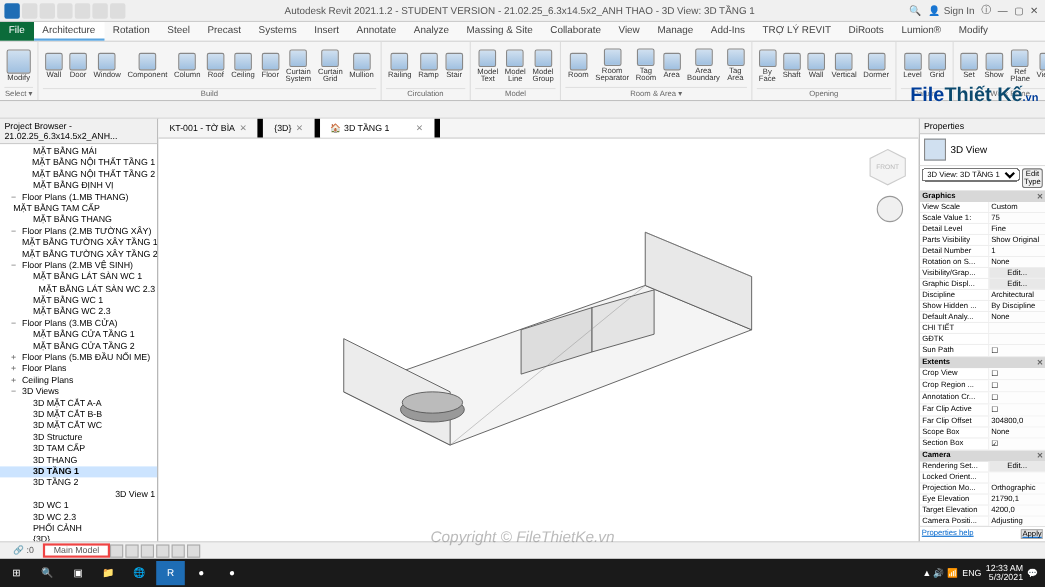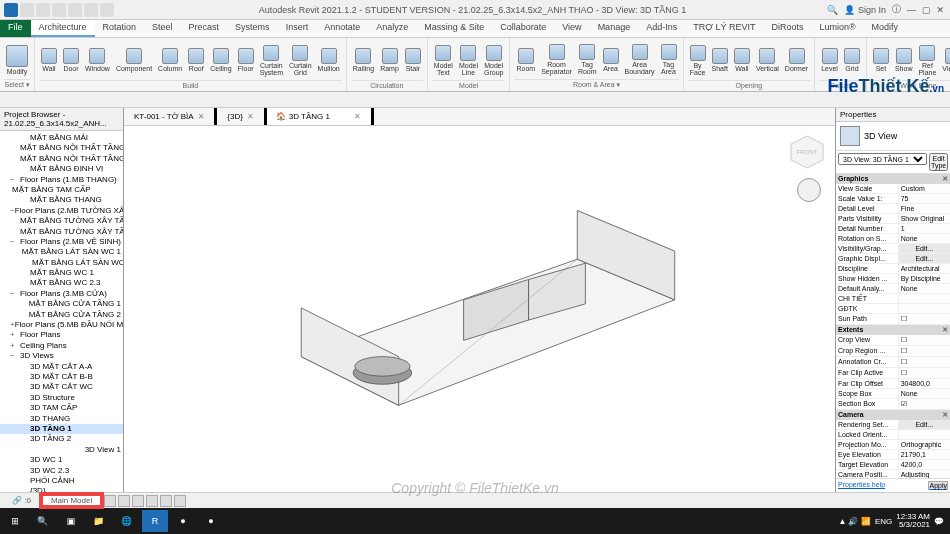--- a/index.html
+++ b/index.html
@@ -16,29 +16,29 @@
 .ribbon { height:54px; background:#f5f5f5; display:flex; border-bottom:1px solid #bbb; }
 .panel { border-right:1px solid #ddd; padding:2px 4px; display:flex; flex-direction:column; }
 .panel-body { flex:1; display:flex; gap:2px; align-items:center; }
 .rb { display:flex; flex-direction:column; align-items:center; gap:1px; cursor:pointer; padding:1px 2px; }
 .rb .ico { width:16px; height:16px; background:linear-gradient(#d0e0f0,#a0c0e0); border:1px solid #888; border-radius:2px; }
 .rb .ico.big { width:22px; height:22px; }
 .rb span { font-size:7px; color:#333; text-align:center; line-height:1; }
 .panel-title { font-size:7px; text-align:center; color:#666; border-top:1px solid #e0e0e0; padding-top:1px; }
 .optbar { height:16px; background:#f0f0f0; border-bottom:1px solid #ccc; display:flex; align-items:center; padding:0 4px; font-size:8px; }
 .content { display:flex; height:calc(534px - 20px - 18px - 54px - 16px - 16px - 26px); }
-.browser { width:124px; background:#fff; border-right:1px solid #999; overflow:hidden; }
+.browser { width:144px; background:#fff; border-right:1px solid #999; overflow:hidden; }
 .browser-head { background:#f0f0f0; border-bottom:1px solid #ccc; padding:2px 4px; font-size:8px; }
 .tree { font-size:8px; line-height:1.3; padding:2px 0; }
 .tree-item { display:flex; align-items:center; padding:0 2px; white-space:nowrap; cursor:pointer; }
 .tree-item.sel { background:#cce4ff; font-weight:bold; }
 .exp { width:10px; display:inline-block; color:#666; }
 .canvas { flex:1; background:#fff; position:relative; }
 .doc-tabs { height:18px; background:#f5f5f5; border-bottom:1px solid #ccc; display:flex; }
-.dtab { padding:2px 10px; font-size:8px; border-right:3px solid #000000; cursor:pointer; display:flex; gap:4px; align-items:center; }
+.dtab { padding:2px 10px; font-size:8px; border-right:5px solid #000000; cursor:pointer; display:flex; gap:4px; align-items:center; }
 .dtab.active { background:#fff;gap:24px; }
 .dtab .x { color:#888; }
 .view { position:absolute; top:18px; left:0; right:0; bottom:18px; display:flex; align-items:center; justify-content:center; }
 .view svg { width:70%; height:70%; }
 .viewctrl { position:absolute; bottom:0; left:0; right:0; height:18px; background:#f0f0f0; border-top:1px solid #ccc; display:flex; align-items:center; gap:4px; padding:0 4px; font-size:8px; }
 .vc-ico { width:12px; height:12px; background:#ddd; border:1px solid #aaa; }
 .cube { position:absolute; top:24px; right:8px; width:40px; height:40px; opacity:.6; }
 .navwheel { position:absolute; top:70px; right:14px; width:24px; height:24px; border:1px solid #999; border-radius:50%; background:#f0f0f0; }
 .props { width:115px; background:#fff; border-left:1px solid #999; display:flex; flex-direction:column; overflow:hidden; }
 .props-head { background:#f0f0f0; border-bottom:1px solid #ccc; padding:2px 4px; font-size:8px; }
@@ -52,21 +52,21 @@
 .pcat .ar { color:#666; }
 .prow { display:flex; border-bottom:1px solid #eee; }
 .prow .k { width:55%; padding:1px 2px; border-right:1px solid #eee; }
 .prow .v { flex:1; padding:1px 2px; background:#fdfdfd; }
 .prow .v.btn { background:#e8e8e8; text-align:center; }
 .phelp { padding:2px; font-size:7px; color:#0066cc; text-decoration:underline; border-top:1px solid #ddd; display:flex; justify-content:space-between; }
 .phelp button { font-size:7px; background:#e0e0e0; border:1px solid #aaa; }
 .statusbar { height:16px; background:#f0f0f0; border-top:1px solid #ccc; display:flex; align-items:center; padding:0 4px; font-size:8px; color:#555; }
 .sb-left { flex:1; }
 .sb-mid { padding:0 8px; }
-.sb-selector { border:4px solid #ef4444; padding:0 8px; background:#fff; }
+.sb-selector { border:2px solid #ef4444; padding:0 8px; background:#fff; }
 .sb-icons { display:flex; gap:2px; }
 .sb-ico { width:12px; height:12px; background:#ddd; border:1px solid #aaa; }
 .taskbar { height:26px; background:#1a1a1a; display:flex; align-items:center; padding:0 2px; gap:2px; }
 .tb-btn { width:26px; height:22px; display:flex; align-items:center; justify-content:center; color:#fff; }
 .tb-right { margin-left:auto; display:flex; align-items:center; gap:4px; color:#fff; font-size:8px; padding-right:4px; }
 .watermark { position:absolute; top:76px; right:6px; z-index:100; pointer-events:none; }
 .watermark .logo { font-weight:bold; color:#003d99; font-size:18px; text-shadow:0 0 2px #fff; }
 .wm-center { position:absolute; left:50%; top:480px; transform:translate(-50%,0); font-size:14px; color:rgba(120,120,120,.5); font-style:italic; pointer-events:none; z-index:50; }
 </style>
 </head>

